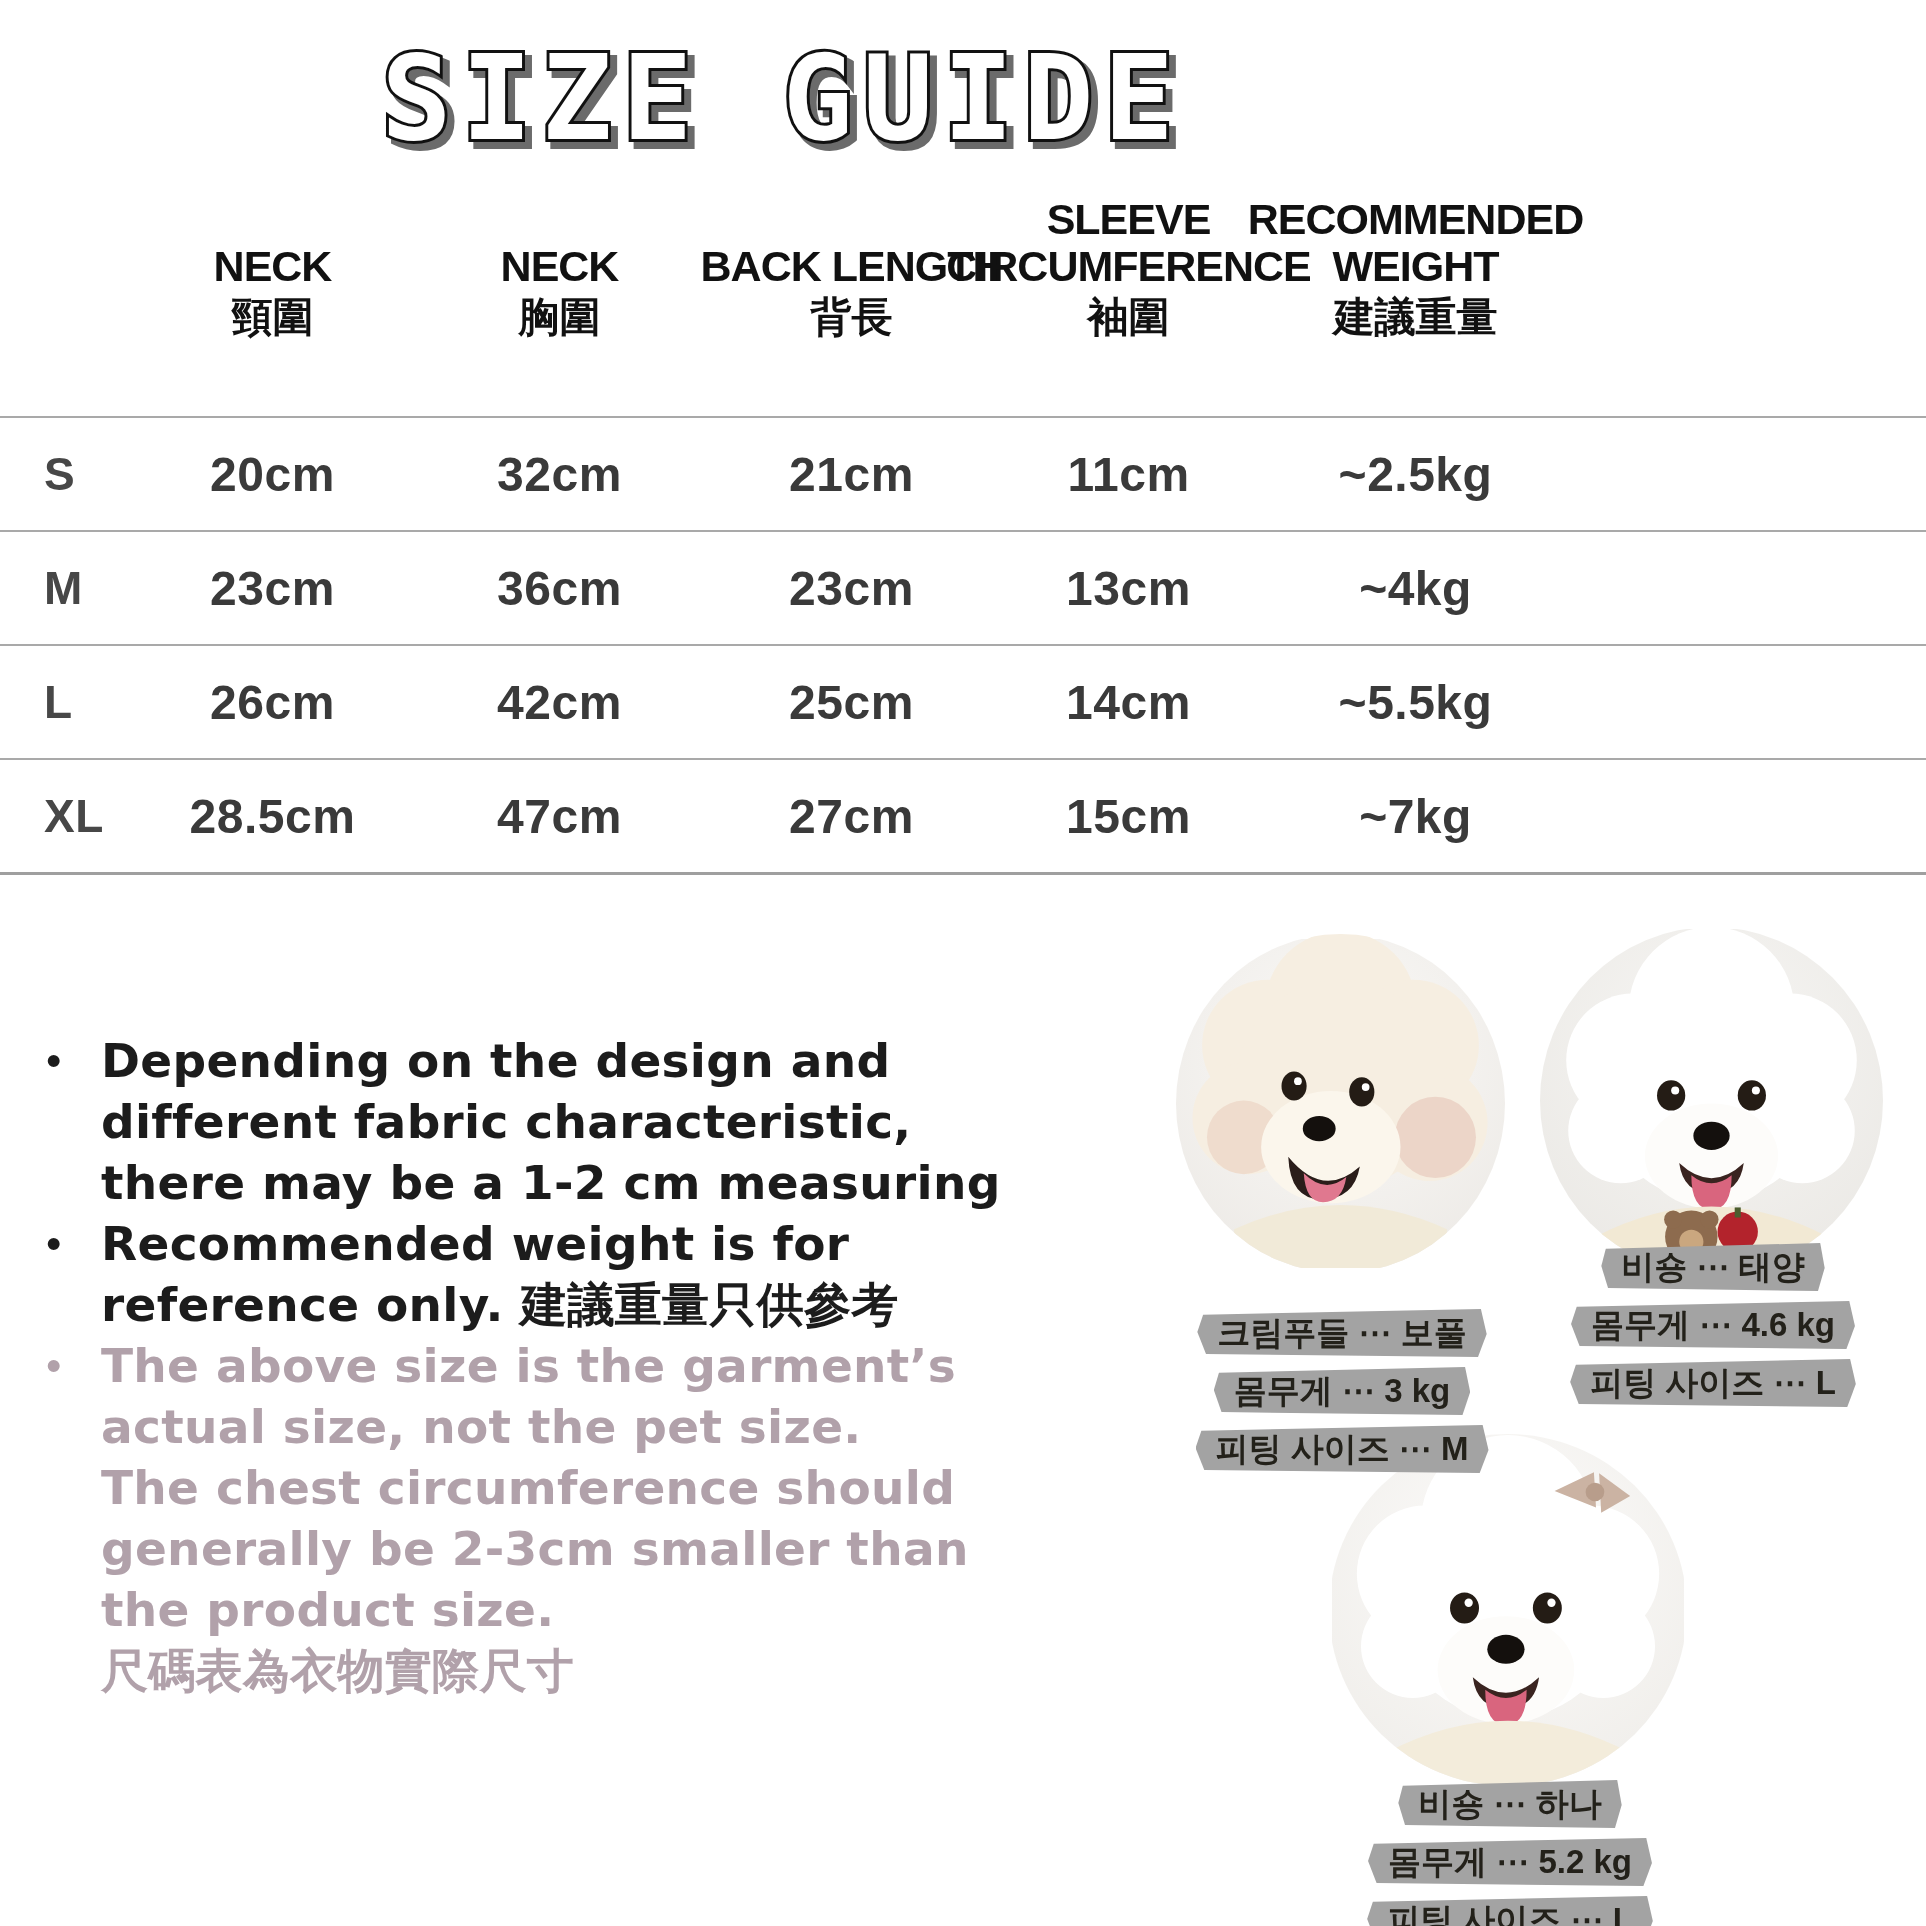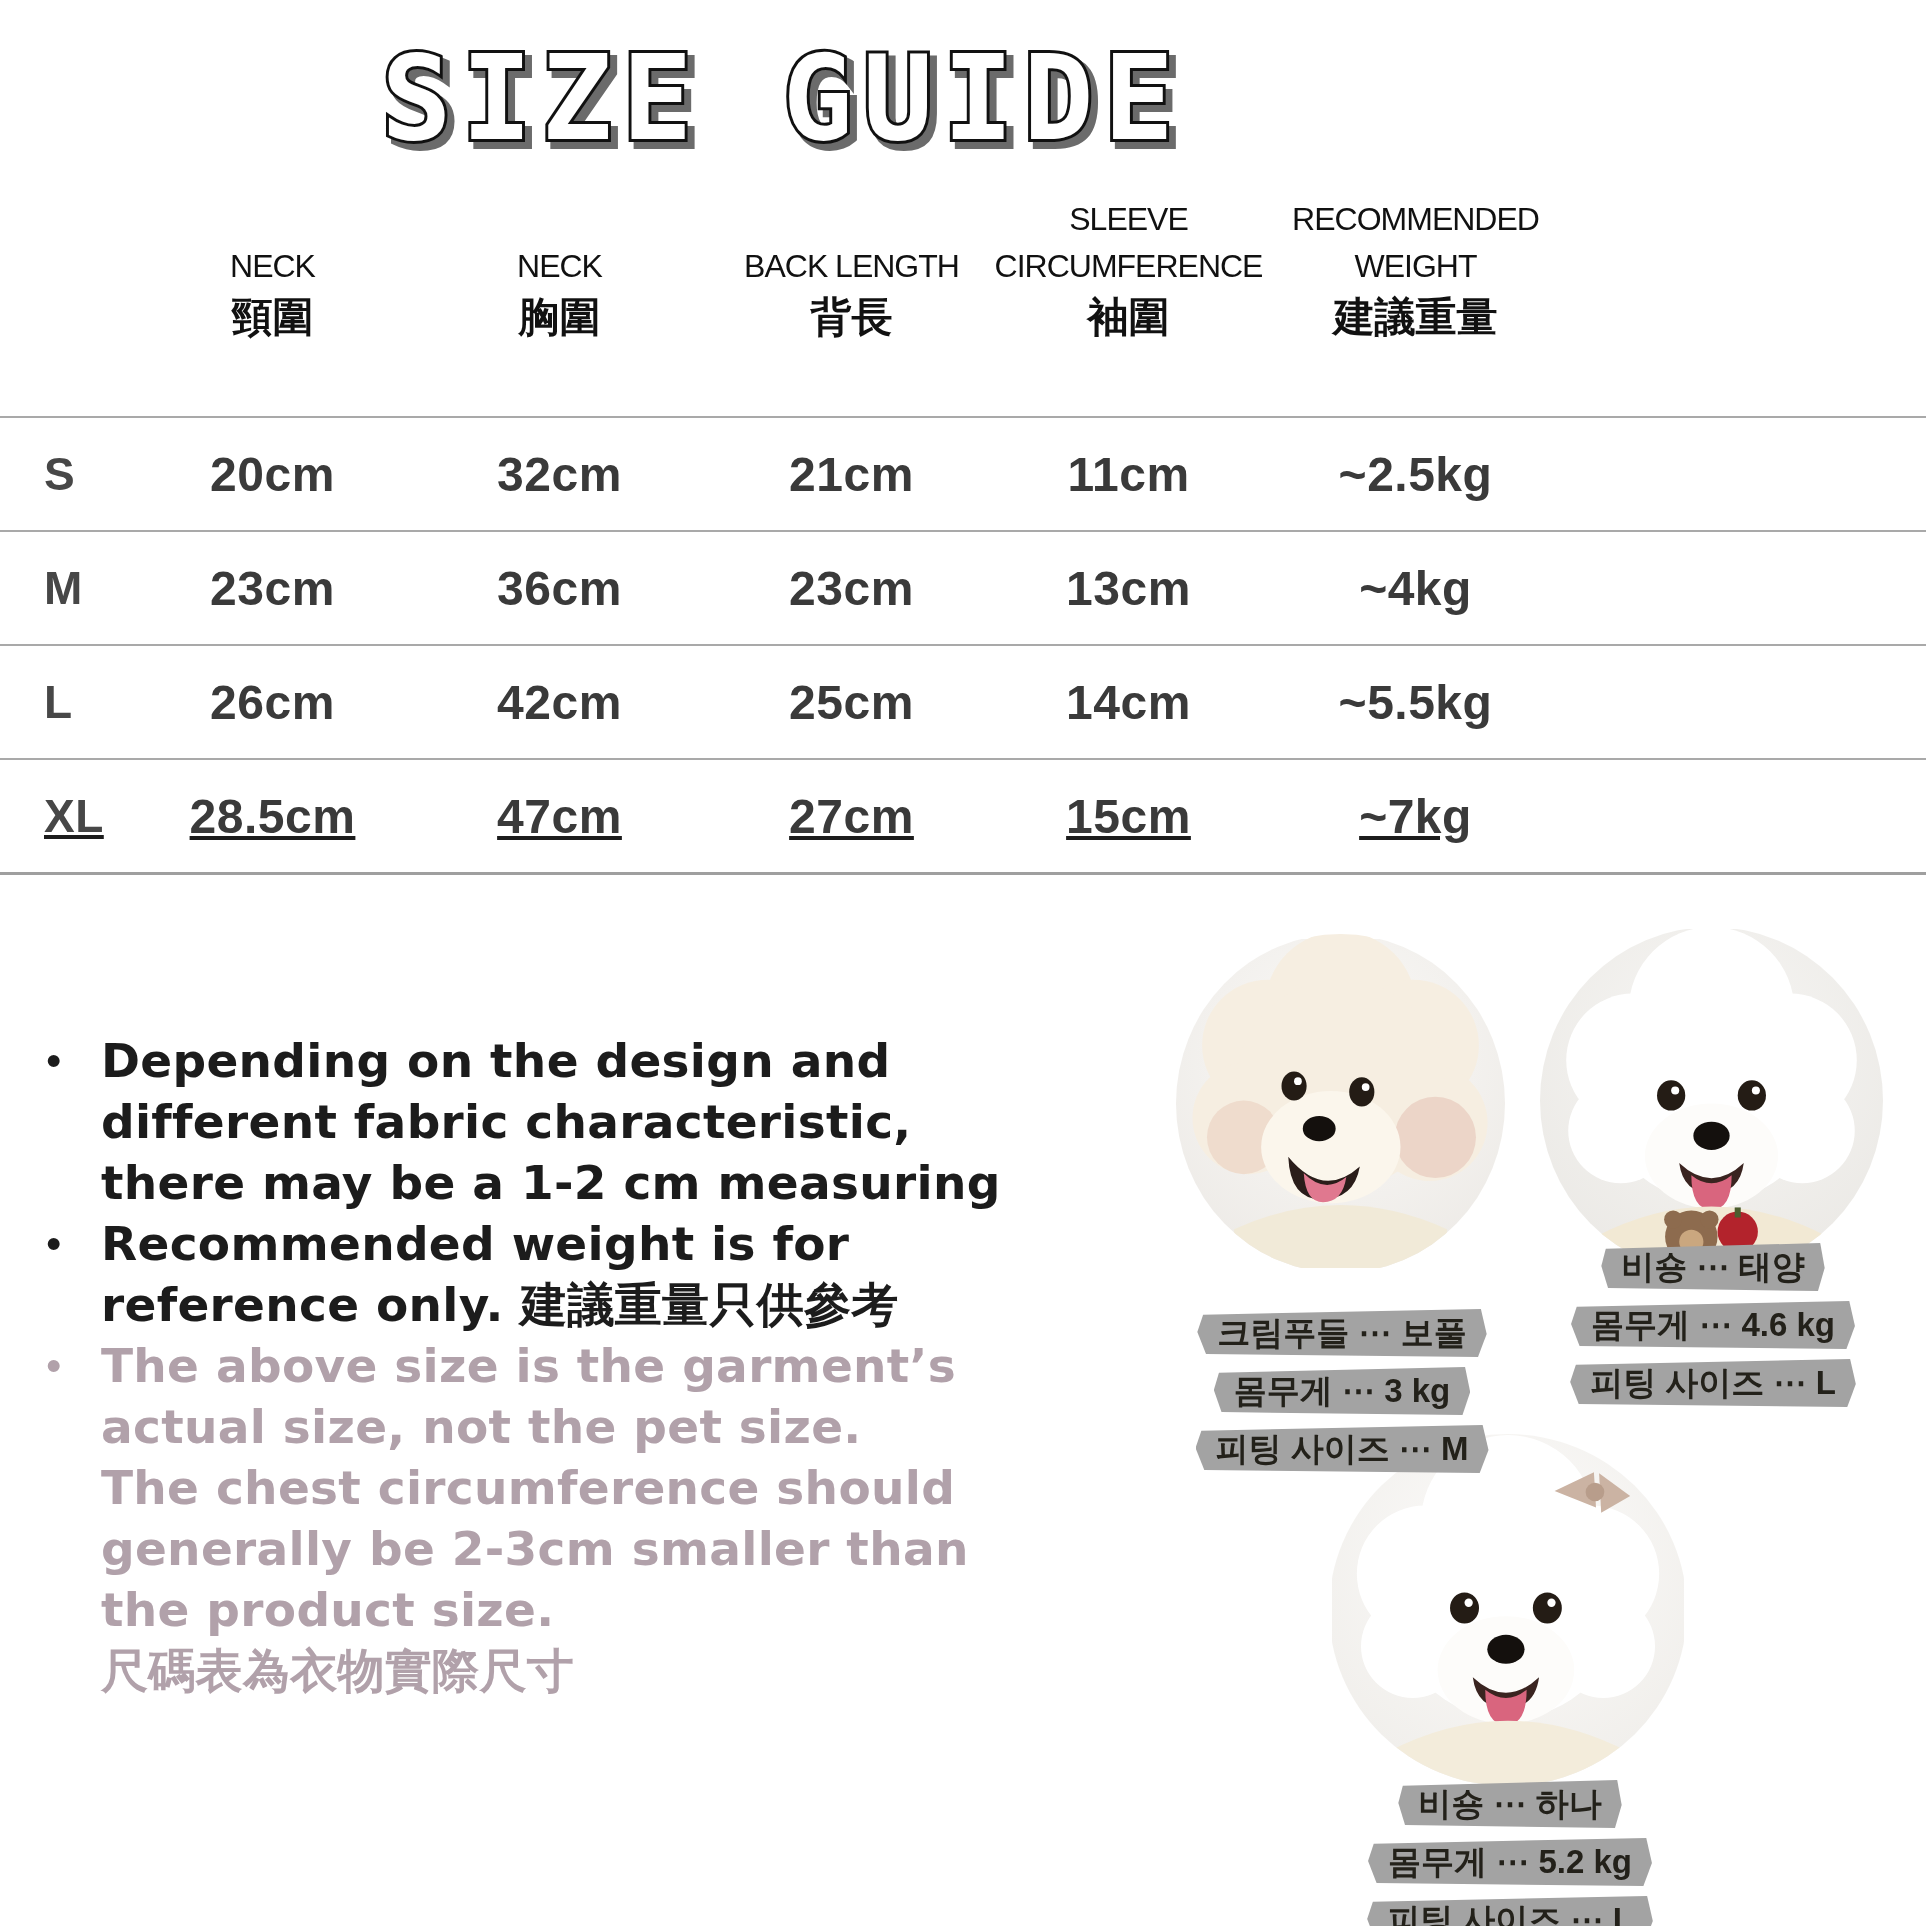--- a/index.html
+++ b/index.html
@@ -11,27 +11,27 @@
   .title-svg text{font-family:"DejaVu Sans Mono","Liberation Mono",monospace;
        font-weight:bold;font-size:118px;letter-spacing:10px;}
   .title-shadow{fill:#6b6b6b;stroke:#6b6b6b;stroke-width:8px;}
   .title-main{fill:#ffffff;stroke:#111111;stroke-width:6px;paint-order:stroke;}
 
   
   .tbl-grid{display:grid;grid-template-columns:129px 287px 287px 297px 257px 317px 1fr;}
   .thead{position:absolute;left:0;top:176px;width:1927px;height:166px;align-items:end;}
   .th{display:flex;flex-direction:column;justify-content:flex-end;align-items:center;
       text-align:center;padding-bottom:2px;}
-  .th .en{font-size:32px;line-height:47px;font-weight:400;letter-spacing:-1px;
+  .th .en{font-size:43px;line-height:47px;font-weight:700;letter-spacing:-1px;
       white-space:nowrap;color:#111;}
   .th .zh{font-size:41px;line-height:46px;font-weight:700;margin-top:4px;color:#111;}
 
   .tbody{position:absolute;left:0;top:416px;width:1927px;}
   .tr{border-top:2px solid #a9a9a9;height:112px;align-items:center;}
-  .tr:last-child{border-bottom:3px solid #9f9f9f;text-decoration:underline;}
+  .tr:last-child{border-bottom:3px solid #9f9f9f;}
   .td{font-size:48px;font-weight:600;color:#3a3a3a;text-align:center;
       letter-spacing:0.5px;}
   .td.size{text-align:left;padding-left:44px;font-size:46px;color:#474747;}
 
   
   .notes{position:absolute;left:46px;top:1030px;width:1119px;}
   .note{display:flex;margin:0;}
   .note .bullet{width:55px;font-size:44px;line-height:61px;flex:0 0 55px;}
   .note .nline{font-size:47px;line-height:61px;font-weight:700;
       font-family:"DejaVu Sans","Liberation Sans",sans-serif;letter-spacing:0.3px;}

